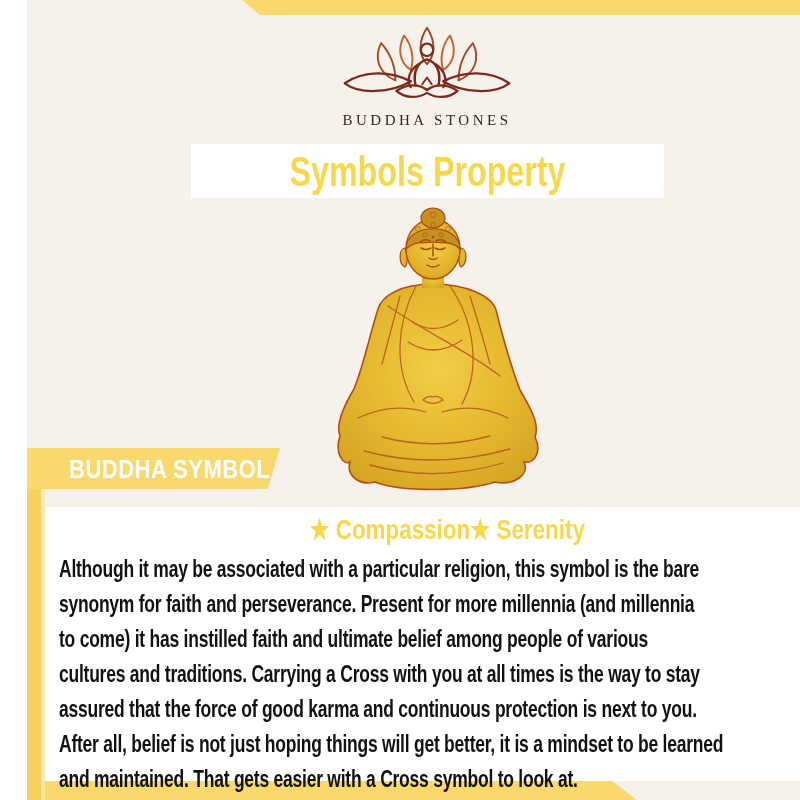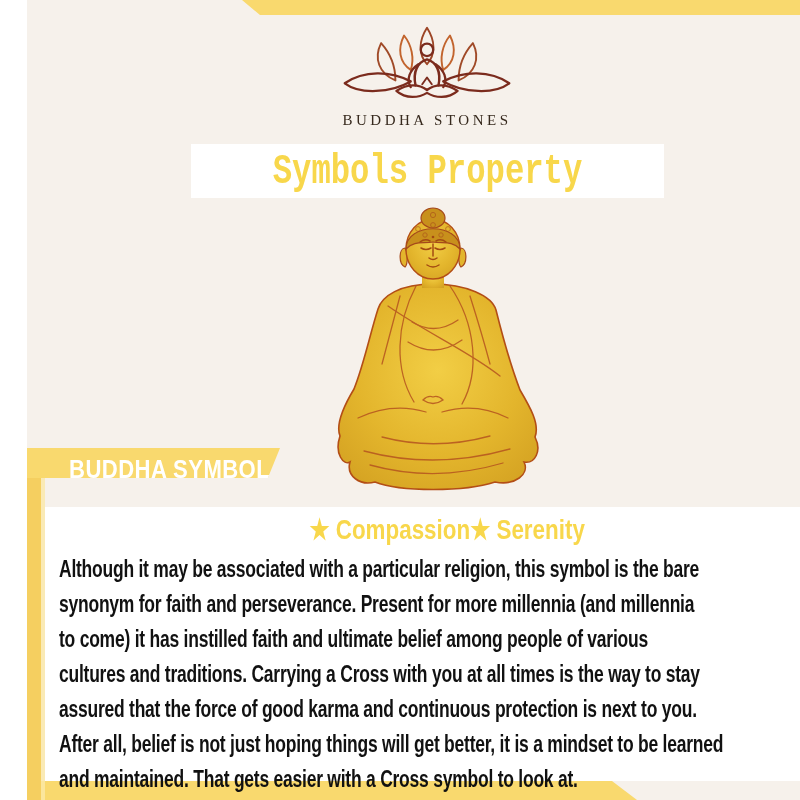--- a/index.html
+++ b/index.html
@@ -20,34 +20,33 @@
   #brand-name{
     left:0;right:0;top:112px;text-align:center;
     font-family:"Liberation Serif",serif;font-size:15px;font-weight:400;
     letter-spacing:3.5px;color:var(--brand-brown,#36291D);
   }
 
   
   #title-box{
     left:164px;top:144px;width:473px;height:54px;
     background:var(--panel-white,#fff);
-    font-family:Liberation Mono, monospace;
   }
   #page-title{
     width:100%;height:54px;line-height:55px;text-align:center;
     font-size:43px;font-weight:700;color:var(--title-yellow,#F8D74B);
     transform:scaleX(0.75);transform-origin:center;white-space:nowrap;
   }
 
   
   #statue-wrap{left:303px;top:204px;width:215px;height:287px;}
 
   
   #ribbon{
-    left:0;top:448px;width:253px;height:30px;
+    left:0;top:448px;width:253px;height:41px;
     background:var(--band-yellow,#F9D96E);
     clip-path:polygon(0 0,100% 0,95.2% 100%,0 100%);
   }
   #ribbon-label{
     position:absolute;left:42px;top:0;height:41px;line-height:42px;
     font-size:26px;font-weight:700;color:var(--ribbon-text,#fff);
     letter-spacing:.5px;transform:scaleX(0.85);transform-origin:left center;
     white-space:nowrap;
   }
 

